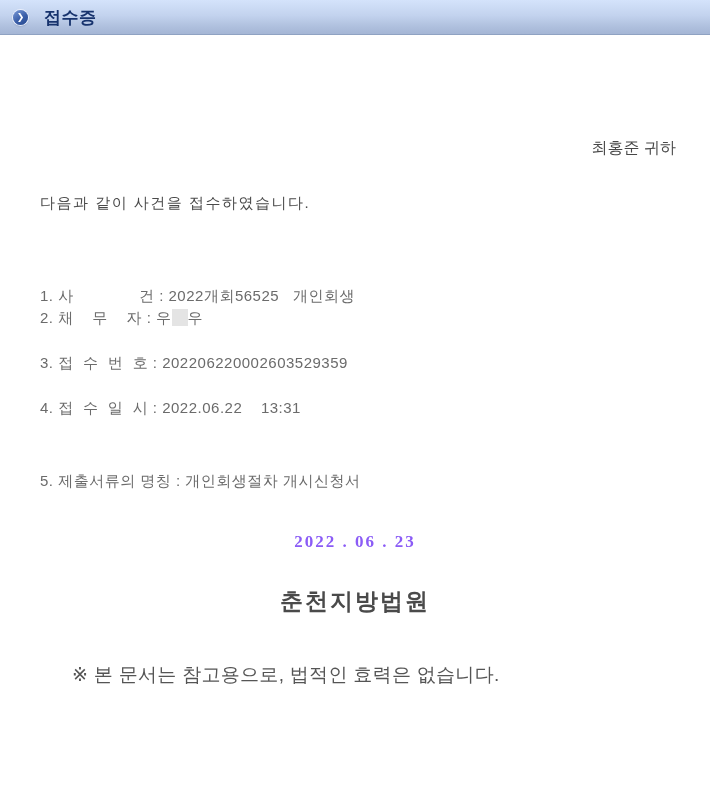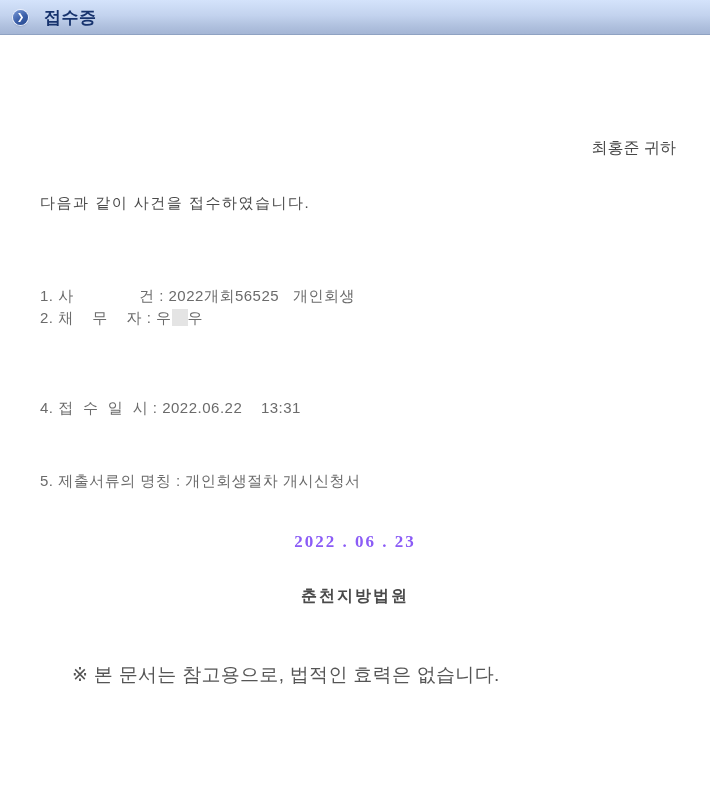--- a/index.html
+++ b/index.html
@@ -105,21 +105,21 @@
     letter-spacing: 2px;
     color: #8b5cf6;
     white-space: pre;
   }
   .court {
     position: absolute;
     left: 0; top: 586px;
     width: 710px;
     text-align: center;
     font-family: "Liberation Serif", "DejaVu Serif", serif;
-    font-size: 16px;
+    font-size: 23px;
     font-weight: bold;
     letter-spacing: 2px;
     color: #4a4a4a;
   }
   .disclaimer {
     position: absolute;
     left: 40px; top: 662px;
     font-size: 19px;
     color: #555555;
     letter-spacing: 0.3px;
@@ -138,20 +138,21 @@
 
 
   <div class="recipient"><span class="name">최홍준</span><span> 귀하</span></div>
 
   <div class="intro">다음과 같이 사건을 접수하였습니다.</div>
 
   <div class="item item-1">1. 사              건 : 2022개회56525   개인회생</div>
 
   <div class="item item-2"><span>2. 채    무    자 : 우</span><span class="redaction-box"></span><span>우</span></div>
 
+  <div class="item item-3">3. 접  수  번  호 : 202206220002603529359</div>
 
   <div class="item item-4">4. 접  수  일  시 : 2022.06.22    13:31</div>
 
   <div class="item item-5">5. 제출서류의 명칭 : 개인회생절차 개시신청서</div>
 
   <div class="issue-date">2022 . 06 . 23</div>
 
   <div class="court">춘천지방법원</div>
 
   <div class="disclaimer">※ 본 문서는 참고용으로, 법적인 효력은 없습니다.</div>

